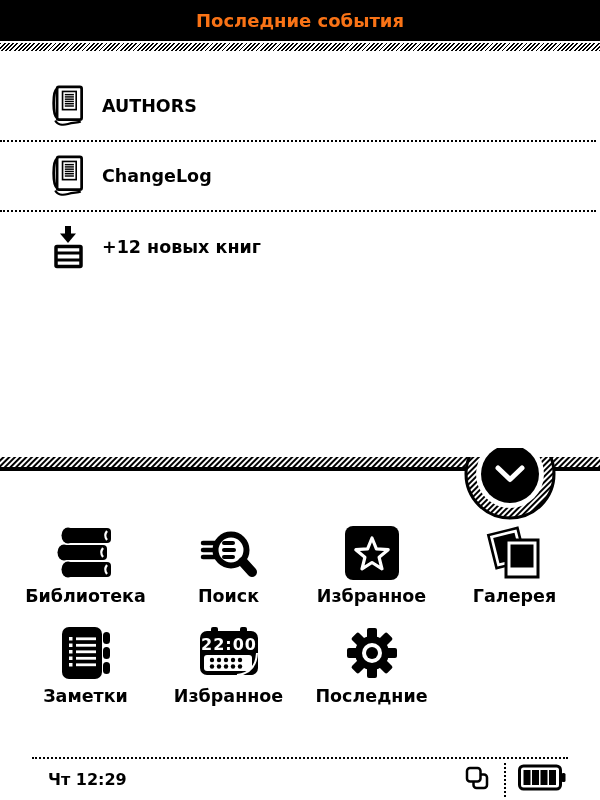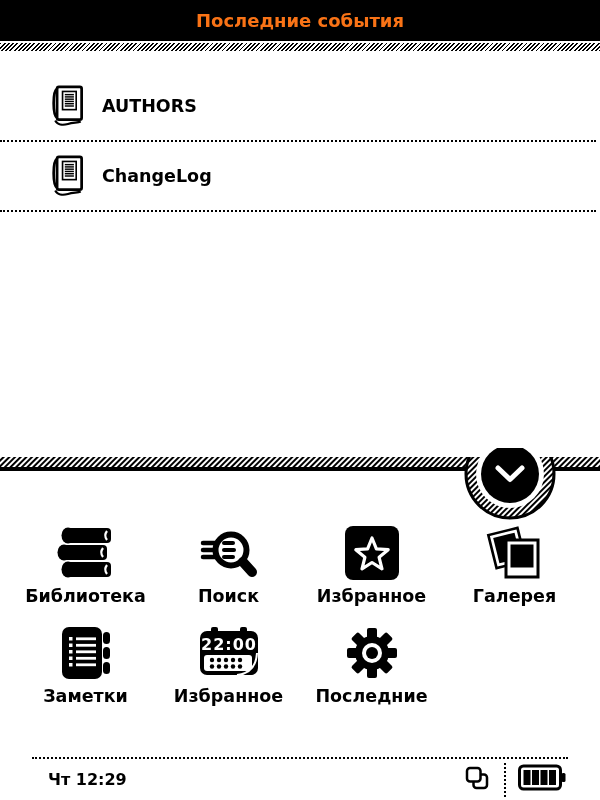--- a/index.html
+++ b/index.html
@@ -94,20 +94,32 @@
               <line x1="18.5" y1="19" x2="28.5" y2="19"></line>
             <line x1="18.5" y1="21.5" x2="28.5" y2="21.5"></line>
               <line x1="18.5" y1="24" x2="28.5" y2="24"></line>
           </g>
           <path d="M8,40 C10,44.5 16,45.5 22,43.8 C28,42 33,42.6 36,41" fill="none" stroke="#000" stroke-width="2.4"></path>
         </svg>
       </span>
       <span class="event-label">ChangeLog</span>
     </div>
 
+    <div class="event-item">
+      <span class="event-icon">
+        <svg width="38" height="46" viewBox="0 0 38 46">
+          <line x1="19" y1="2" x2="19" y2="11" stroke="#000" stroke-width="6"></line>
+          <polygon points="11,9.5 27,9.5 19,19" fill="#000"></polygon>
+          <rect x="7" y="22.5" width="25" height="20" rx="1" fill="#fff" stroke="#000" stroke-width="3.5"></rect>
+          <line x1="8" y1="29" x2="31" y2="29" stroke="#000" stroke-width="3"></line>
+          <line x1="8" y1="36" x2="31" y2="36" stroke="#000" stroke-width="3"></line>
+        </svg>
+      </span>
+      <span class="event-label">+12 новых книг</span>
+    </div>
   </div>
 
   <svg class="handle-divider" viewBox="0 0 600 72">
     <defs>
       <pattern id="hatch" width="4" height="4" patternUnits="userSpaceOnUse" patternTransform="rotate(45)">
         <rect width="4" height="4" fill="#fff"></rect>
         <line x1="1" y1="0" x2="1" y2="4" stroke="#000" stroke-width="2"></line>
       </pattern>
       <clipPath id="clipBand">
           <rect x="0" y="9" width="600" height="63"></rect>

